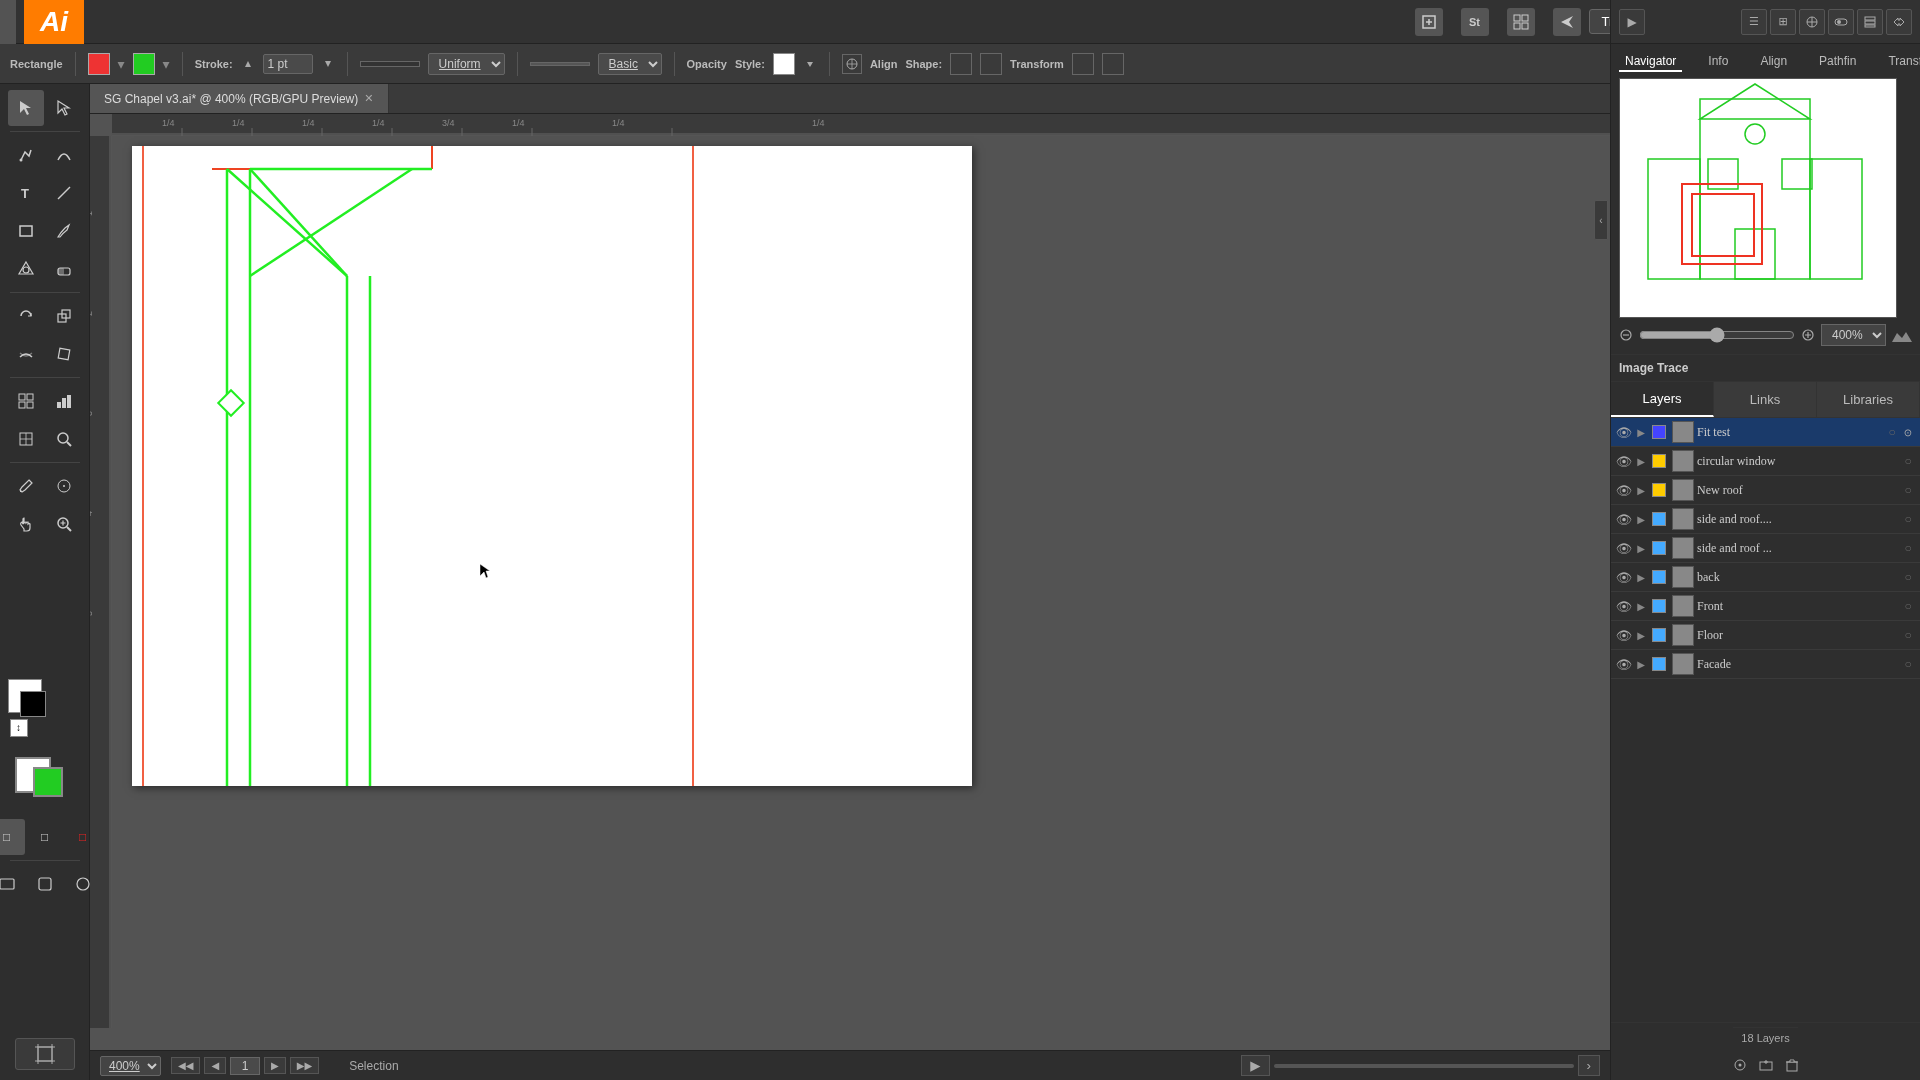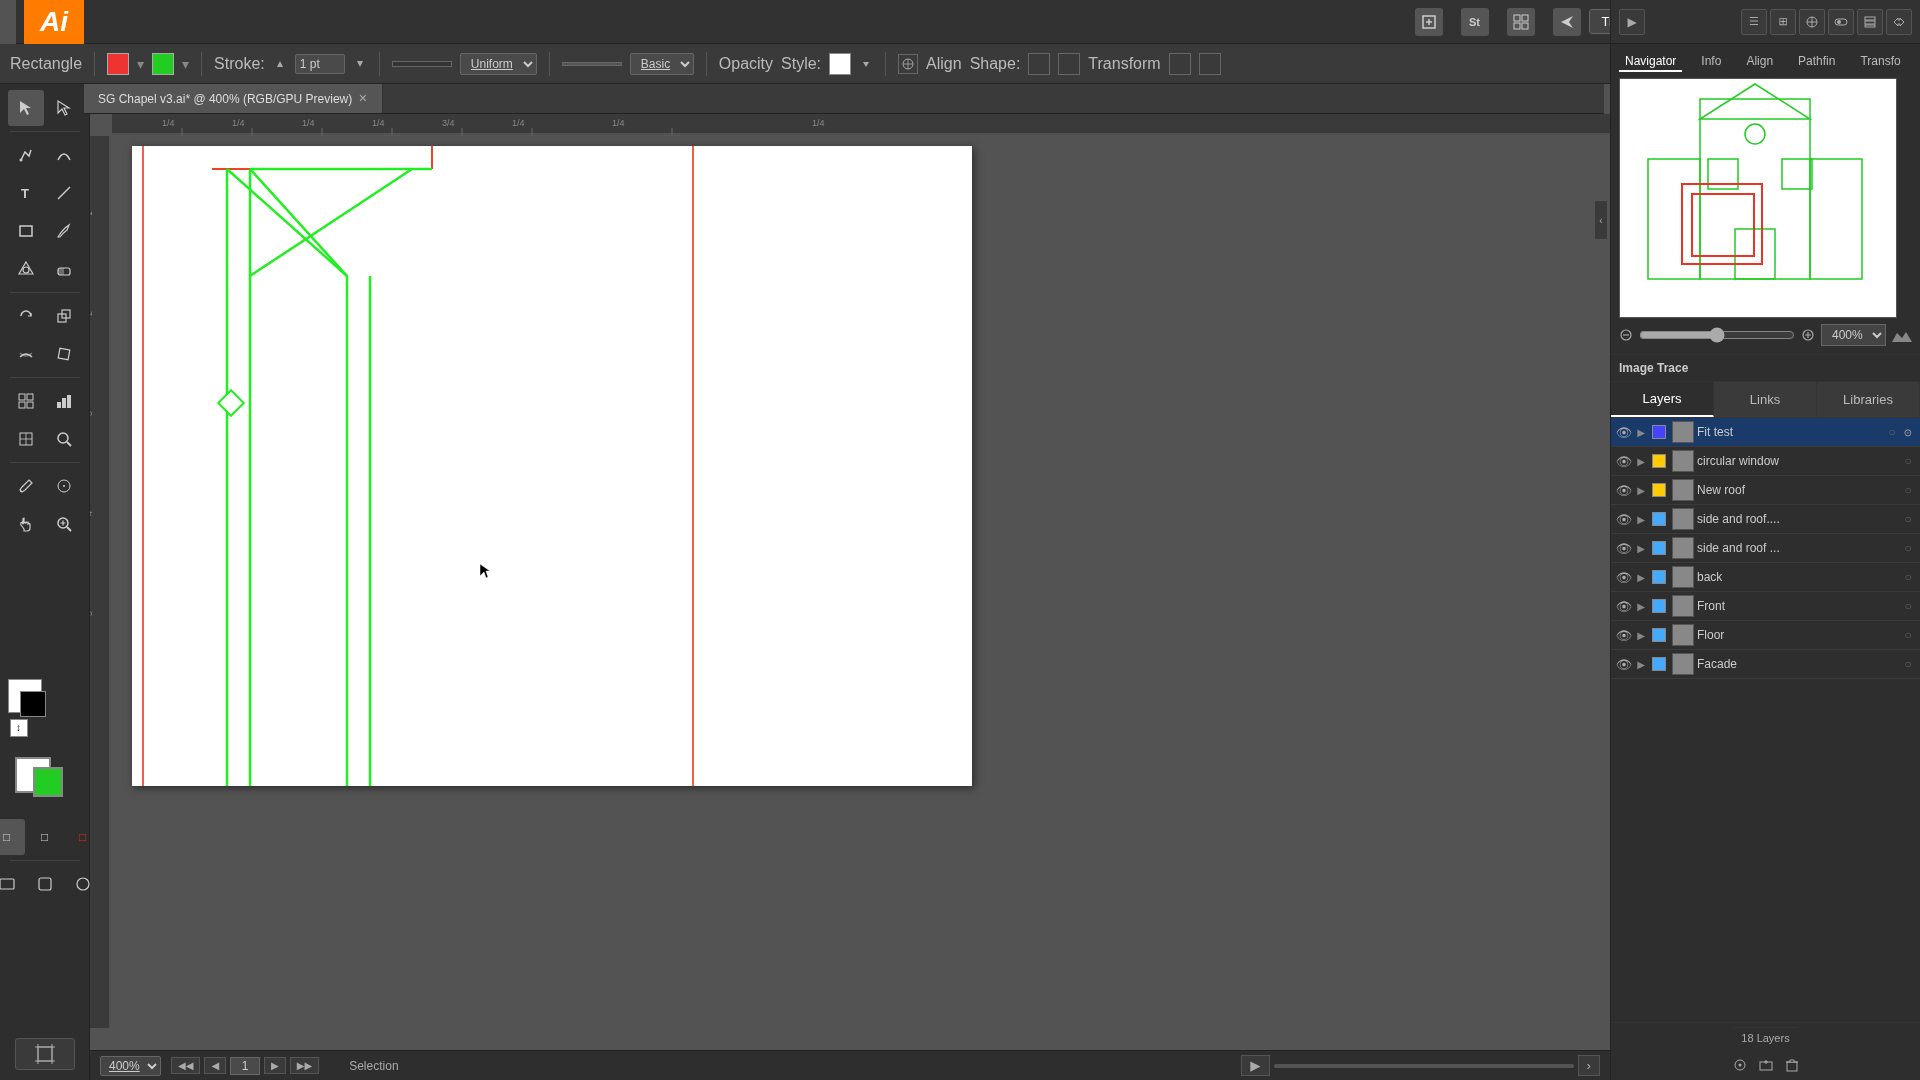--- a/index.html
+++ b/index.html
@@ -32,21 +32,21 @@
     .win-btn { width: 14px; height: 14px; border-radius: 50%; cursor: pointer; }
     .win-min { background: #f0c040; }
     .win-max { background: #40c040; }
     .win-close { background: #f05050; }
 
     
     #options-bar {
       position: absolute; top: 44px; left: 0; width: 1920px; height: 40px;
       background: #3a3a3a; border-bottom: 1px solid #222; display: flex; align-items: center; padding: 0 10px; gap: 8px;
     }
-    .opt-label { color: #bbb; font-size: 16px; }
+    .opt-label { color: #bbb; font-size: 11px; font-weight: bold; }
     .opt-select {
       background: #4a4a4a; border: 1px solid #666; color: #ccc; padding: 2px 6px;
       border-radius: 2px; font-size: 12px; text-decoration: underline;
     }
     .opt-swatch { width: 22px; height: 22px; border: 1px solid #888; cursor: pointer; }
     .opt-swatch.fill { background: #FF3333; }
     .opt-swatch.stroke { background: #22cc22; }
     .opt-divider { width: 1px; height: 24px; background: #555; margin: 0 4px; }
     .opt-input { background: #4a4a4a; border: 1px solid #666; color: #ccc; width: 50px; padding: 2px 4px; border-radius: 2px; font-size: 12px; }
 
@@ -59,21 +59,21 @@
     .tool-row { display: flex; gap: 2px; }
     .tool-btn {
       width: 36px; height: 36px; display: flex; align-items: center; justify-content: center;
       background: transparent; border-radius: 3px; cursor: pointer; color: #ccc; font-size: 16px;
     }
     .tool-btn.active { background: #555; }
     .tool-divider { width: 70px; height: 1px; background: #444; margin: 3px 0; }
 
     
     #tab-bar {
-      position: absolute; top: 84px; left: 84px; width: calc(1920px - 90px - 310px); height: 30px;
+      position: absolute; top: 84px; left: 90px; width: calc(1920px - 90px - 310px); height: 30px;
       background: #3a3a3a; display: flex; align-items: flex-start; border-bottom: 1px solid #222;
     }
     .file-tab {
       background: #555; padding: 4px 14px; font-size: 12px; color: #ddd; cursor: pointer;
       border-right: 1px solid #333; display: flex; align-items: center; gap: 6px; height: 100%;
     }
     .file-tab .close-x { color: #aaa; cursor: pointer; font-size: 11px; }
 
     
     #canvas-area {
@@ -116,21 +116,21 @@
     #right-panel {
       position: absolute; top: 0; right: 0; width: 310px; height: 1080px;
       background: #2e2e2e; border-left: 1px solid #222; display: flex; flex-direction: column;
     }
 
     
     #navigator-section {
       padding: 8px; border-bottom: 1px solid #333;
     }
     #nav-tabs {
-      display: flex; gap: 13px; margin-bottom: 6px; font-size: 12px;
+      display: flex; gap: 20px; margin-bottom: 6px; font-size: 12px;
     }
     .nav-tab { color: #bbb; cursor: pointer; padding: 2px 6px; }
     .nav-tab.active { color: #fff; border-bottom: 2px solid #fff; }
     #nav-preview {
       width: 278px; height: 240px; background: #fff; border: 1px solid #555; position: relative; overflow: hidden;
     }
     #nav-zoom-bar {
       display: flex; align-items: center; gap: 6px; margin-top: 6px;
     }
     .zoom-select { background: #444; border: 1px solid #666; color: #ccc; padding: 2px 6px; font-size: 12px; }
@@ -151,21 +151,21 @@
     #layers-list { flex: 1; overflow-y: auto; background: #2e2e2e; }
     .layer-item {
       display: flex; align-items: center; padding: 3px 4px; border-bottom: 1px solid #3a3a3a;
       cursor: pointer; min-height: 28px;
     }
     .layer-item.selected { background: #1a3a6a; }
     .layer-vis { width: 18px; height: 18px; display: flex; align-items: center; justify-content: center; color: #aaa; font-size: 13px; flex-shrink: 0; }
     .layer-expand { width: 16px; height: 16px; display: flex; align-items: center; justify-content: center; color: #888; font-size: 10px; flex-shrink: 0; }
     .layer-color { width: 14px; height: 14px; flex-shrink: 0; margin: 0 3px; border: 1px solid #888; }
     .layer-thumb { width: 22px; height: 22px; flex-shrink: 0; margin: 0 3px; border: 1px solid #555; background: #888; }
-    .layer-name { flex: 1; color: #ccc; font-size: 12px; overflow: hidden; text-overflow: ellipsis; white-space: nowrap; }
+    .layer-name { flex: 1; color: #ccc; font-size: 12px; overflow: hidden; text-overflow: ellipsis; white-space: nowrap; font-family: Liberation Serif, serif; }
     .layer-lock { width: 16px; height: 16px; display: flex; align-items: center; justify-content: center; color: #666; font-size: 12px; flex-shrink: 0; }
     .layer-count { font-size: 11px; color: #aaa; padding: 4px 8px; border-top: 1px solid #333; }
 
     
     #panel-collapse {
       position: absolute; top: 200px; right: 312px; width: 14px; height: 40px;
       background: #3a3a3a; border: 1px solid #555; display: flex; align-items: center; justify-content: center;
       cursor: pointer; color: #aaa; font-size: 10px; border-radius: 2px 0 0 2px;
     }
   </style>

